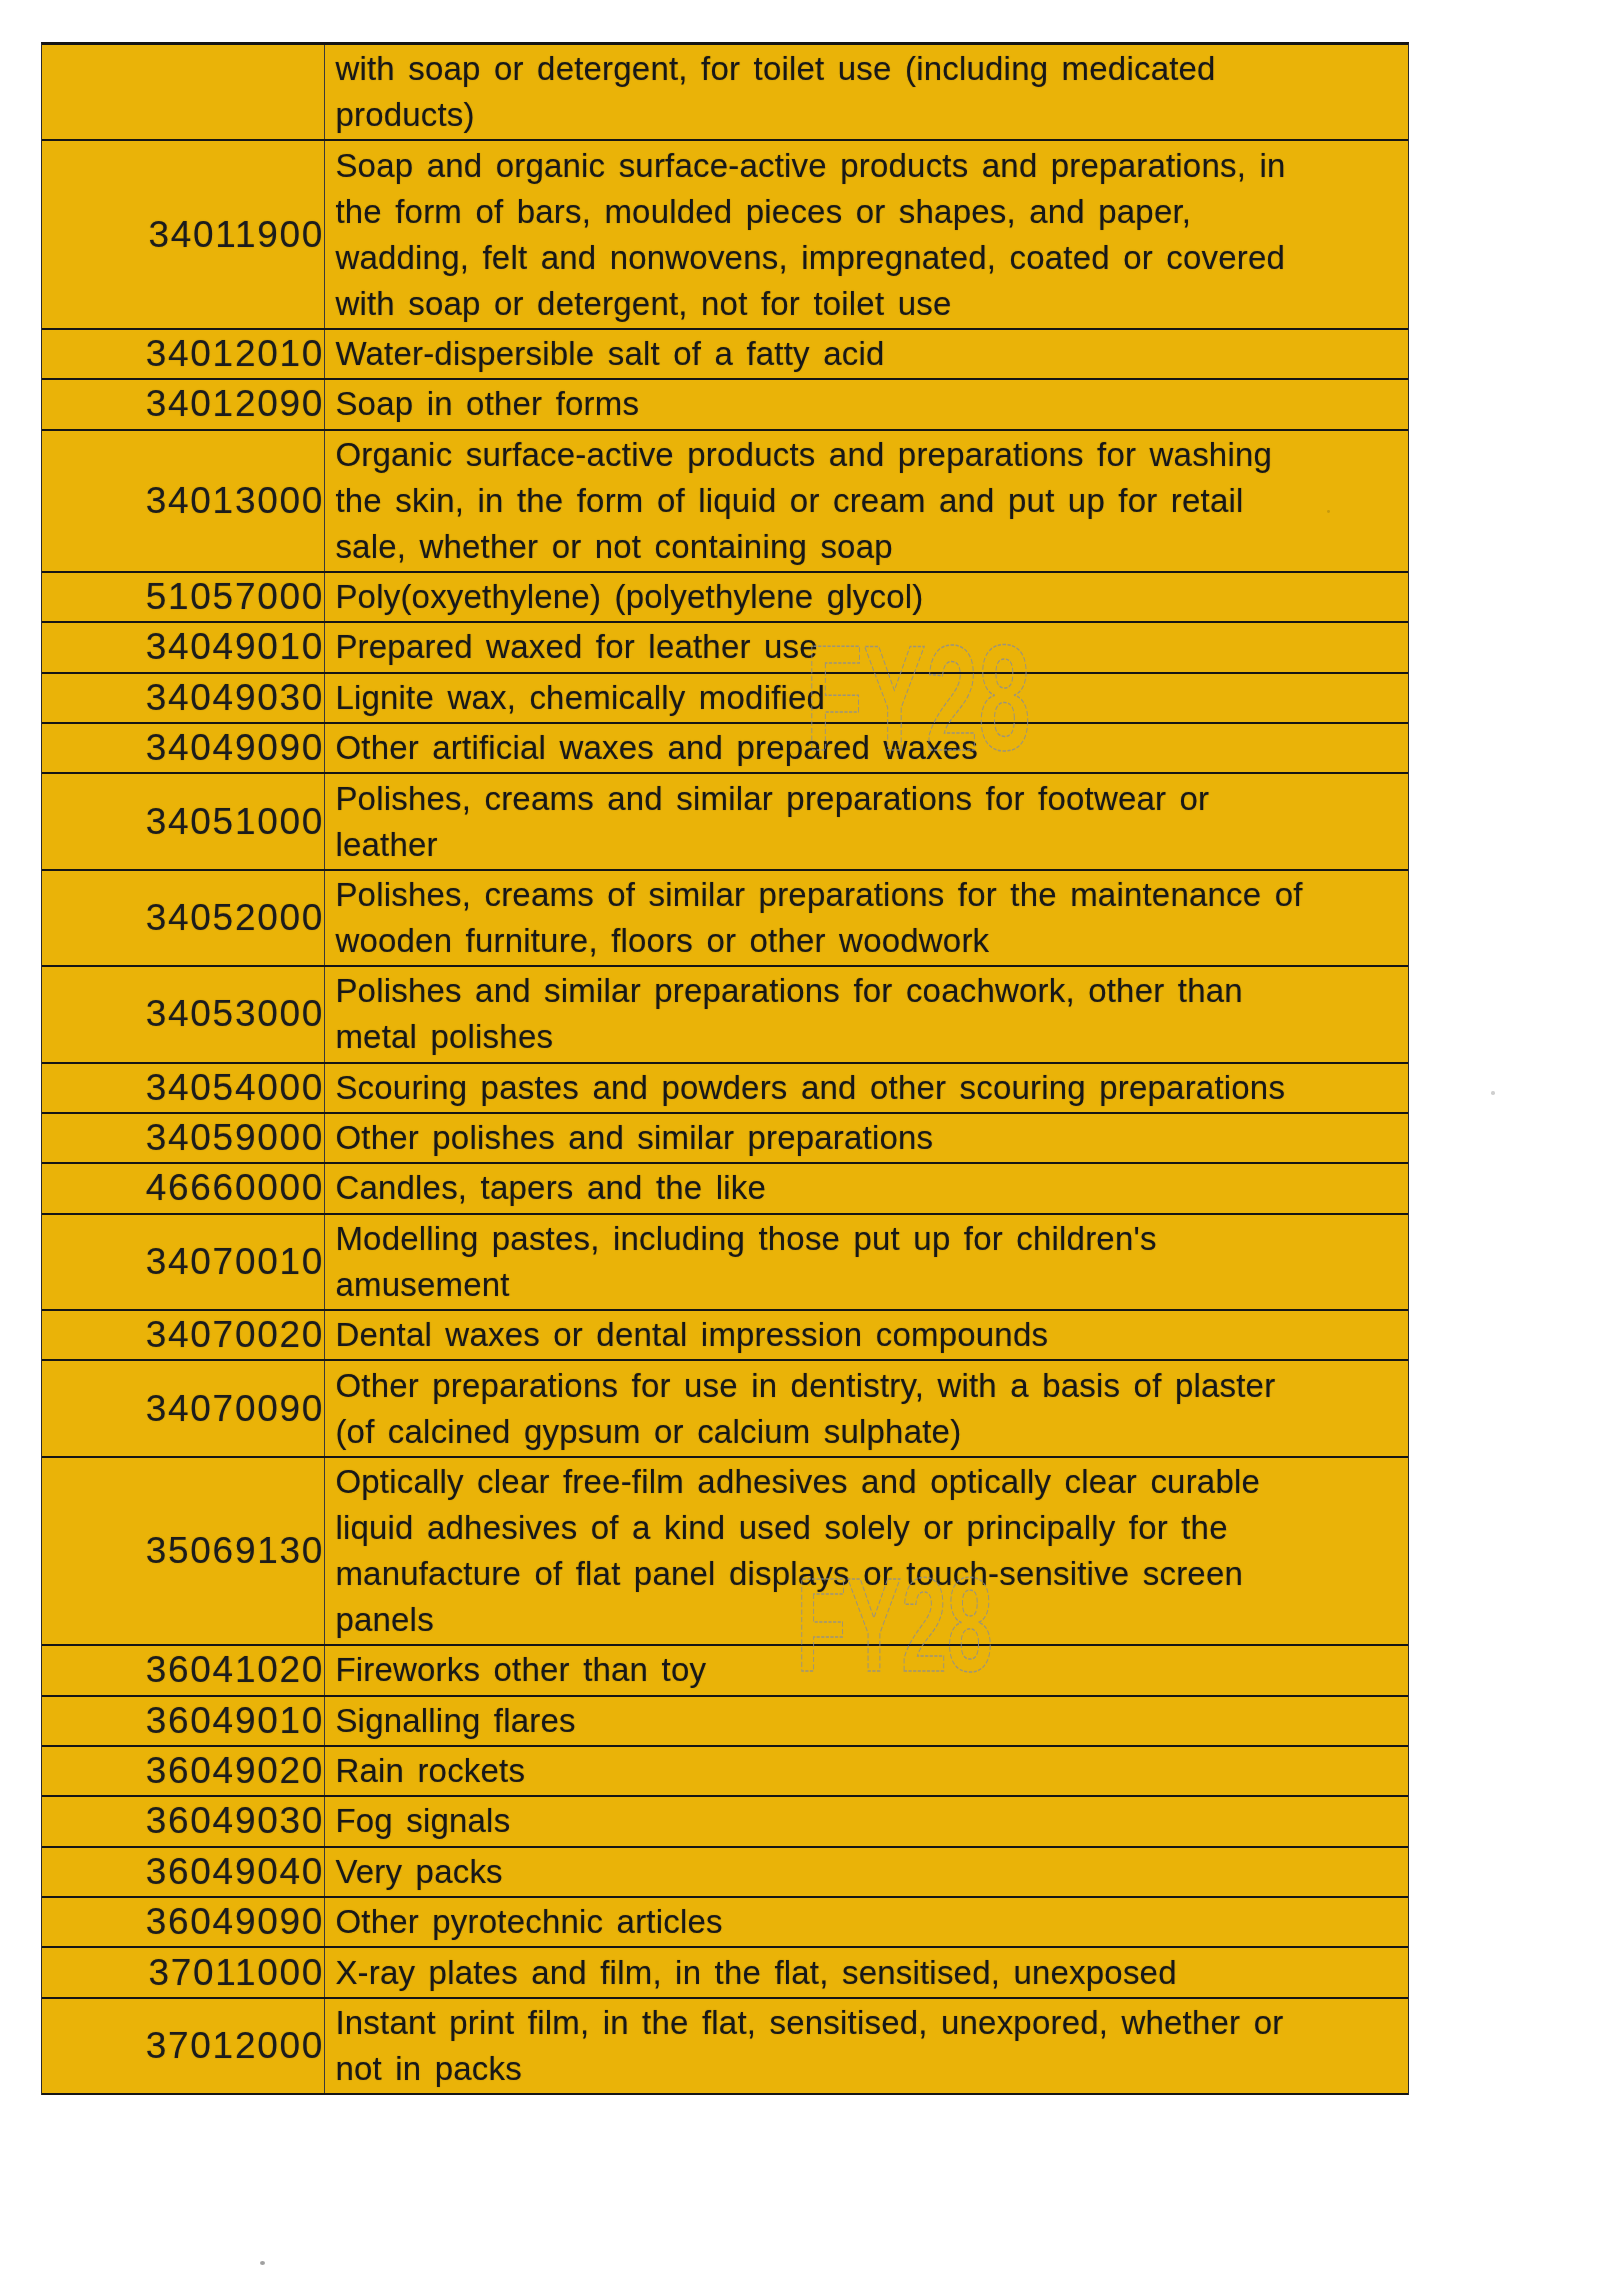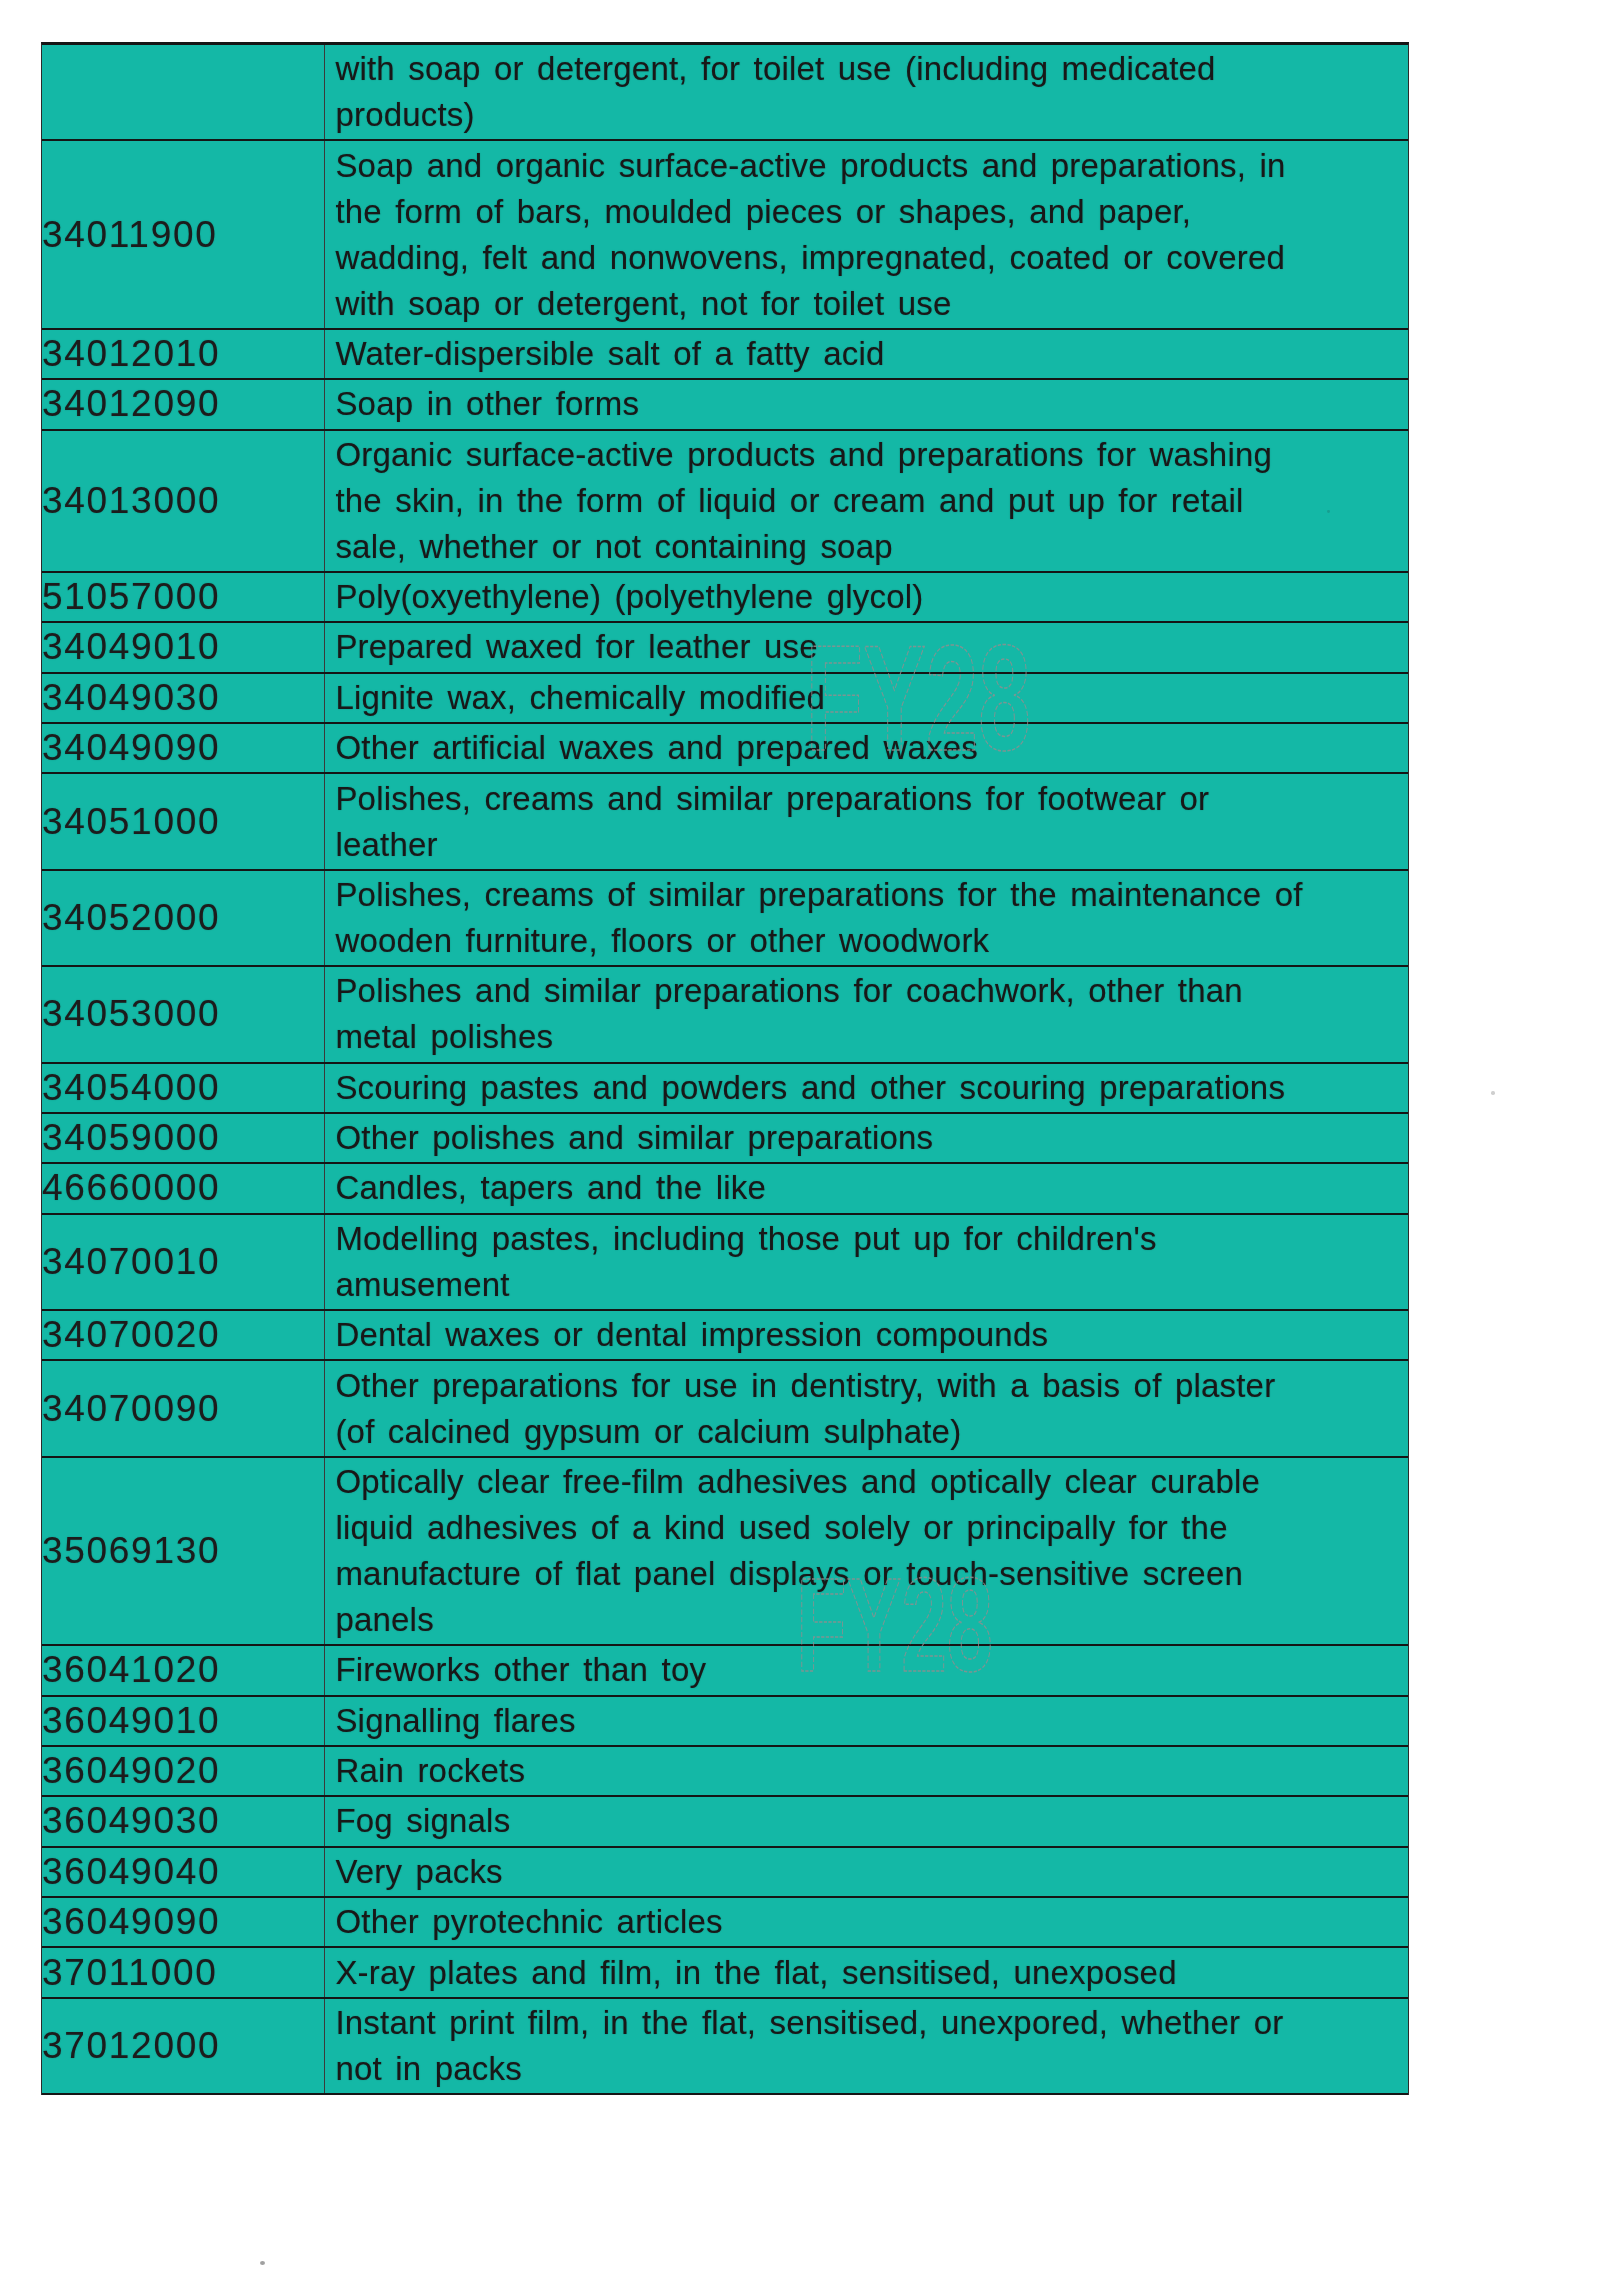--- a/index.html
+++ b/index.html
@@ -18,35 +18,35 @@
   }
   .hs-table {
     position: absolute;
     left: 41px;
     top: 42px;
     width: 1368px;
     box-sizing: border-box;
     border-top: 3.5px solid #151515;
     border-left: 1.7px solid #2b2b2b;
     border-right: 1.7px solid #2b2b2b;
-    background: #14b8a6;
+    background: #eab308;
   }
   .row {
     display: flex;
     align-items: stretch;
     border-bottom: 2.9px solid #151515;
   }
   .code-cell {
     flex: 0 0 283px;
     width: 283px;
     box-sizing: border-box;
     border-right: 1.7px solid #3a3a3a;
     display: flex;
     align-items: center;
-    justify-content: flex-start;
+    justify-content: flex-end;
   }
   .code-text {
     font-size: 37px;
     letter-spacing: 1.7px;
     color: #1c1c1c;
     text-shadow: 0 0 1.2px rgba(20,20,20,0.35);
     white-space: nowrap;
   }
   .desc-cell {
     flex: 1 1 auto;

